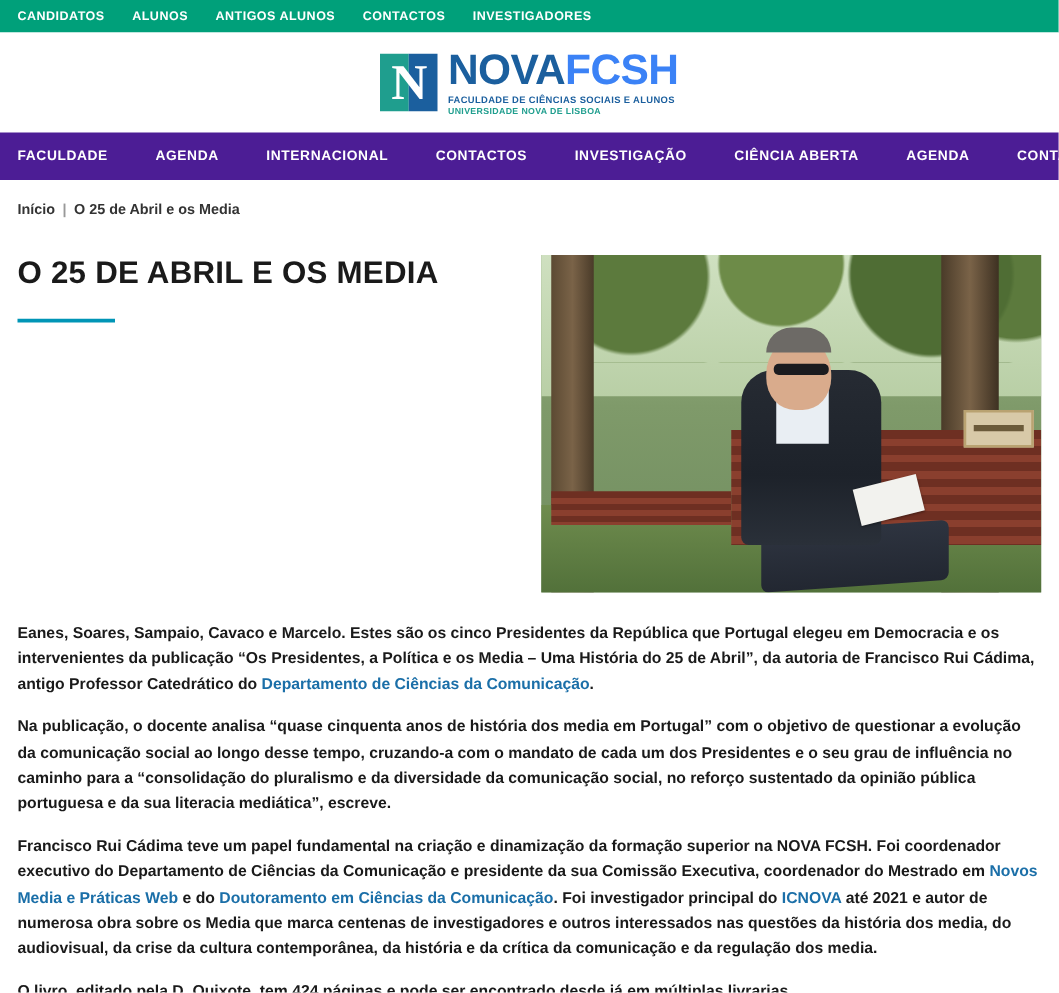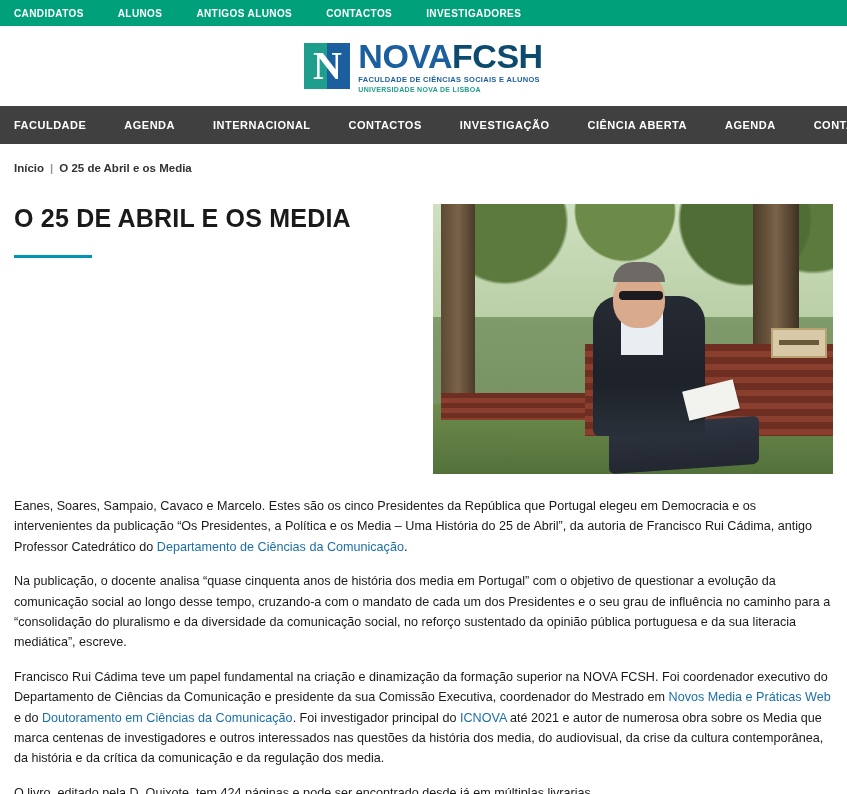--- a/index.html
+++ b/index.html
@@ -12,21 +12,21 @@
   }
   .page { width: 847px; height: 794px; position: relative; background: #fff; }
 
   
   .topbar {
     height: 26px;
     background: #00a07a;
     display: flex;
     align-items: center;
     padding-left: 14px;
-    gap: 12px;
+    gap: 0;
   }
   .topbar a {
     color: #ffffff;
     font-size: 10px;
     font-weight: bold;
     letter-spacing: 0.4px;
     text-decoration: none;
     padding: 0 22px 0 0;
     white-space: nowrap;
   }
@@ -53,28 +53,28 @@
   .logo-mark .n-letter {
     position: absolute; left: 0; top: 0; width: 46px; height: 46px;
     color: #ffffff; font-weight: bold; font-size: 40px;
     font-family: "Liberation Serif", serif;
     display: flex; align-items: center; justify-content: center;
     line-height: 1;
   }
   .logo-text { display: flex; flex-direction: column; line-height: 1; }
   .logo-title { font-size: 34px; font-weight: bold; letter-spacing: -0.5px; }
   .logo-title .nova { color: #1b5f9e; }
-  .logo-title .fcsh { color: #0c4a6e; }
+  .logo-title .fcsh { color: #3b82f6; }
   .logo-sub1 { font-size: 7.5px; color: #1b5f9e; font-weight: bold; letter-spacing: 0.3px; margin-top: 3px; }
   .logo-sub2 { font-size: 7px; color: #1f9e8e; font-weight: bold; letter-spacing: 0.3px; margin-top: 2px; }
 
   
   .mainnav {
     height: 38px;
-    background: #404040;
+    background: #4c1d95;
     display: flex;
     align-items: center;
     padding-left: 14px;
   }
   .mainnav a {
     color: #ffffff;
     font-size: 11px;
     font-weight: bold;
     letter-spacing: 0.5px;
     text-decoration: none;
@@ -159,20 +159,21 @@
     background:#f2f2ee; transform: rotate(-14deg); box-shadow: 0 1px 2px rgba(0,0,0,.35); }
 
   
   .bodytext { padding: 0 14px; margin-top: 22px; }
   .bodytext p {
     font-size: 12.6px;
     line-height: 1.62;
     color: #1a1a1a;
     margin: 0 0 14px 0;
     text-align: left;
+    font-weight: bold;
   }
   .bodytext a { color: #1b6fa8; text-decoration: none; }
 </style>
 </head>
 <body>
 
 <div class="page">
 
   <div class="topbar">
     <a href="#">CANDIDATOS</a>

